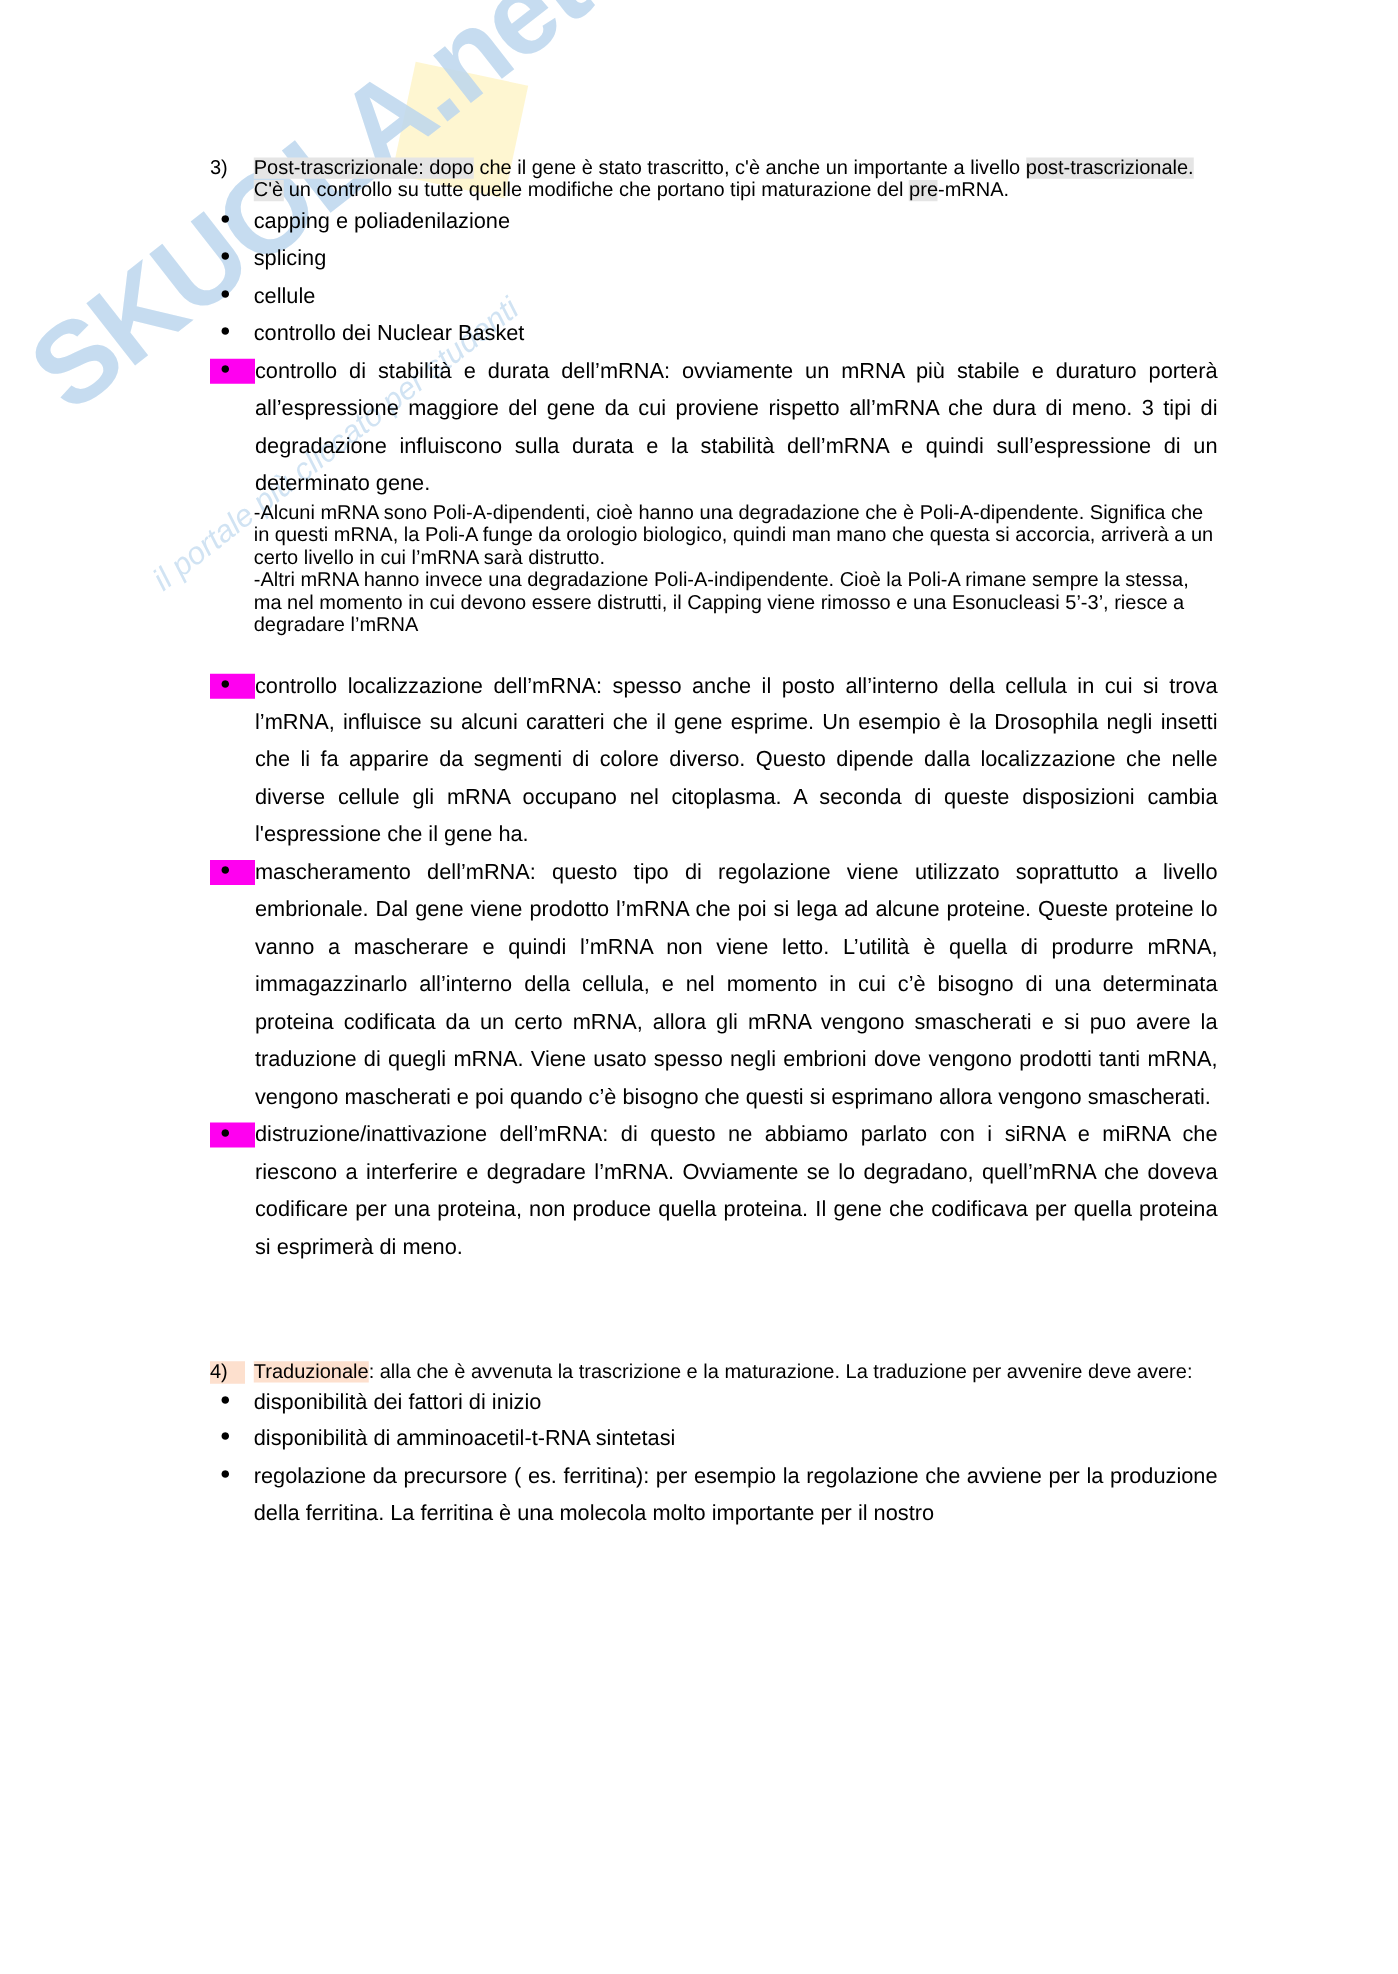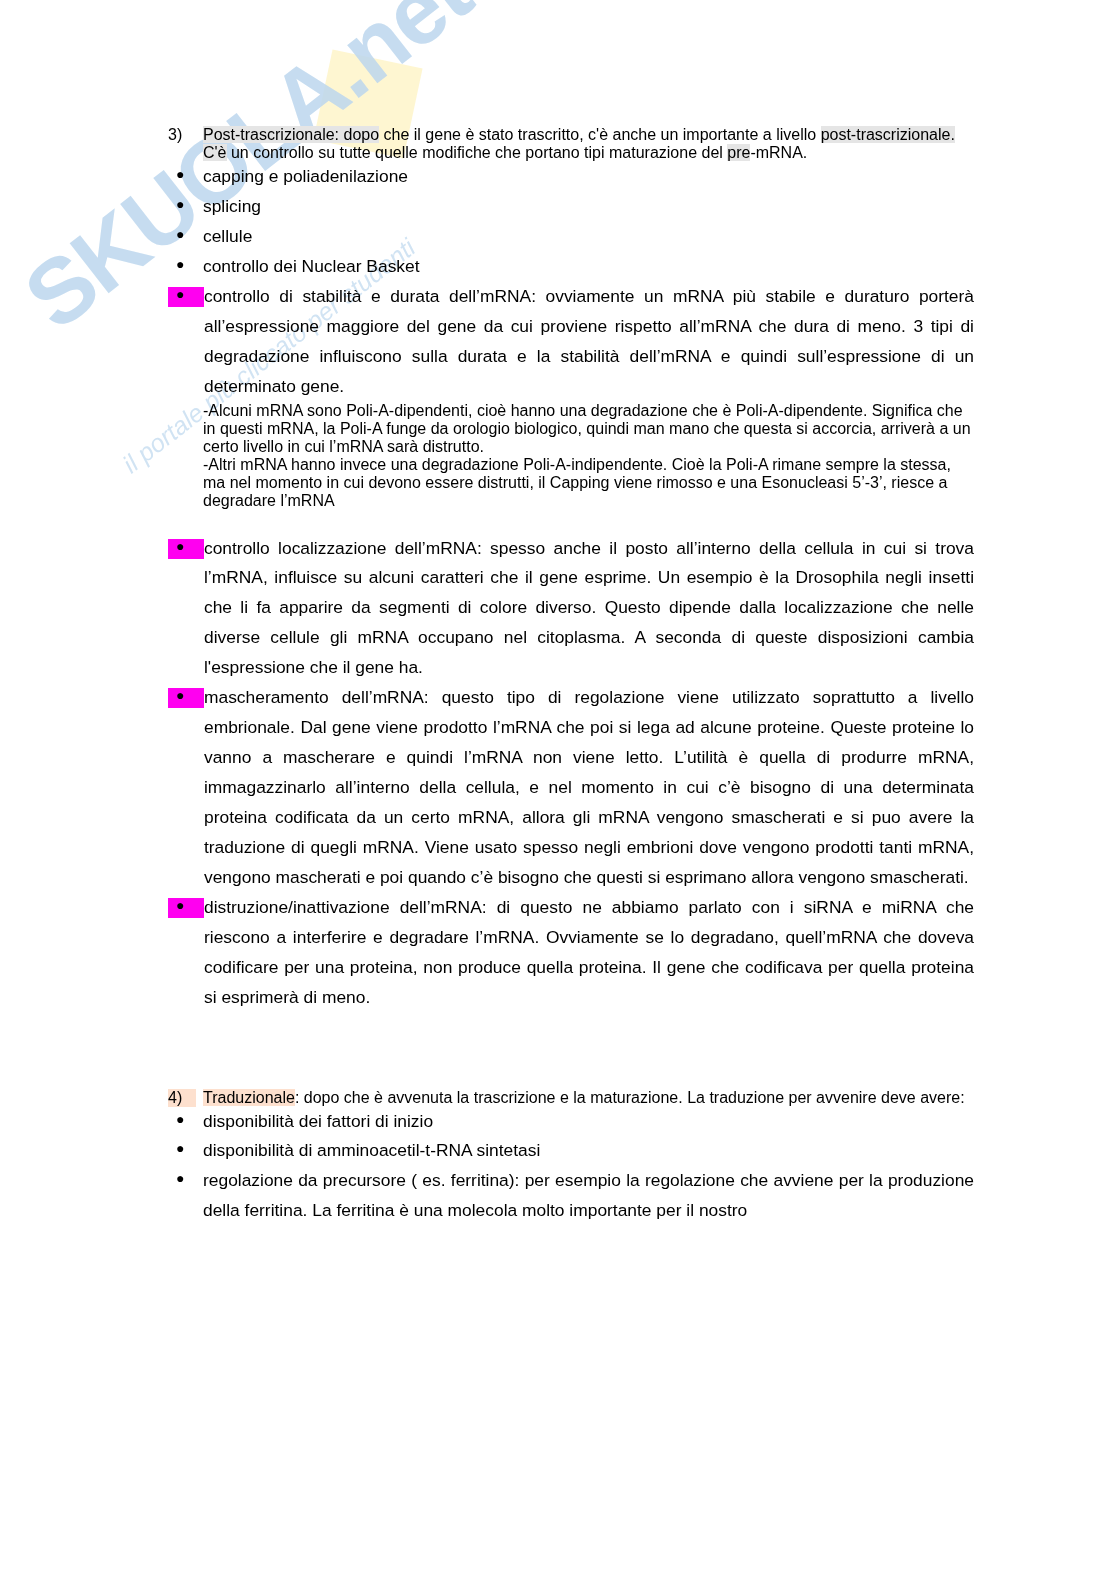--- a/index.html
+++ b/index.html
@@ -212,21 +212,21 @@
         <span class="hl-magenta-bullet"></span>
         <span class="bul">●</span>
         <span>distruzione/inattivazione dell’mRNA: di questo ne abbiamo parlato con i siRNA e miRNA che riescono a interferire e degradare l’mRNA. Ovviamente se lo degradano, quell’mRNA che doveva codificare per una proteina, non produce quella proteina. Il gene che codificava per quella proteina si esprimerà di meno.</span>
       </li>
     </ul>
 
     <div class="gap-xl"></div>
 
     <div class="numbered">
       <span class="num hl-peach">4)</span>
-      <span class="hl-peach">Traduzionale</span><span>: dopo che è avvenuta la trascrizione e la maturazione. La traduzione per avvenire deve avere:</span>
+      <span class="hl-peach">Traduzionale</span><span>: alla che è avvenuta la trascrizione e la maturazione. La traduzione per avvenire deve avere:</span>
     </div>
 
     <ul class="bullets">
       <li>
         <span class="bul">●</span>
         <span>disponibilità dei fattori di inizio</span>
       </li>
       <li>
         <span class="bul">●</span>
         <span>disponibilità di amminoacetil-t-RNA sintetasi</span>

